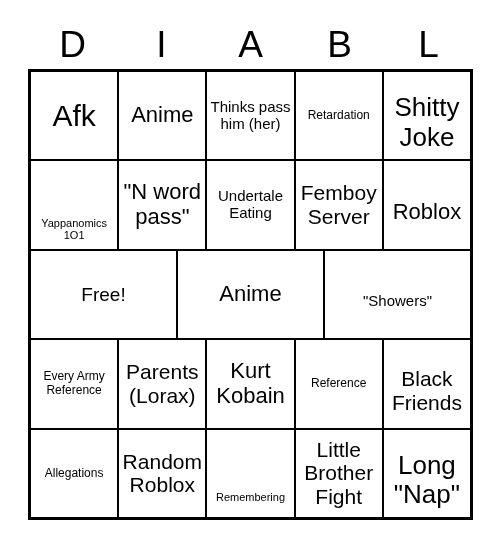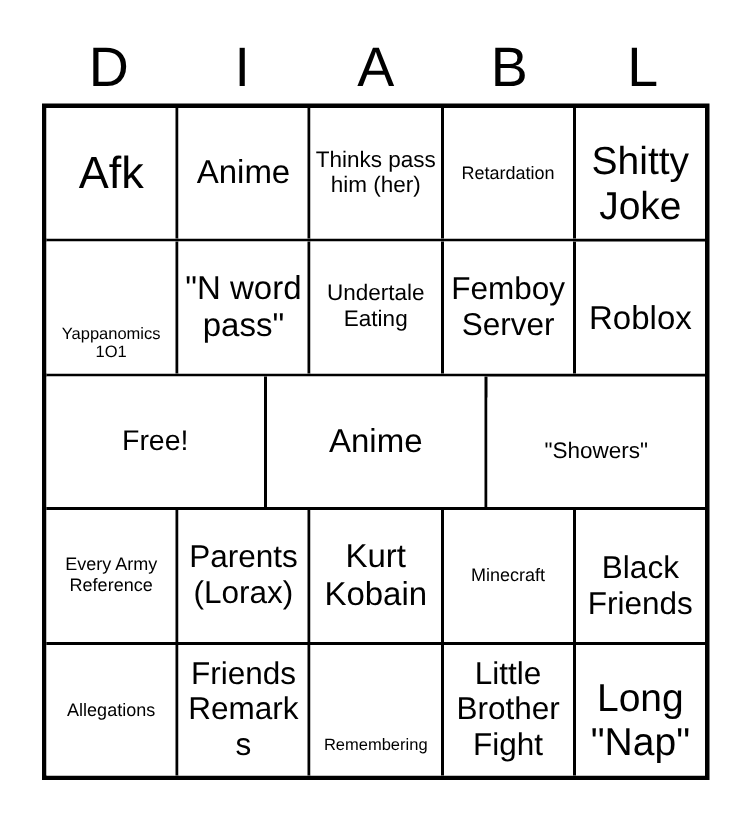--- a/index.html
+++ b/index.html
@@ -169,33 +169,33 @@
       <div class="cell fs-xs">
           <span class="cell-text">Every Army Reference</span>
         </div>
       <div class="cell fs-md">
           <span class="cell-text">Parents (Lorax)</span>
         </div>
       <div class="cell fs-lg">
           <span class="cell-text">Kurt Kobain</span>
         </div>
       <div class="cell fs-xs">
-          <span class="cell-text">Minecraft</span>
+          <span class="cell-text">Reference</span>
         </div>
       <div class="cell fs-md">
           <span class="cell-text">Black Friends</span>
         </div>
     </div>
 
     <div class="grid-row">
       <div class="cell fs-xs">
           <span class="cell-text">Allegations</span>
         </div>
       <div class="cell fs-md">
-          <span class="cell-text">Friends Remarks</span>
+          <span class="cell-text">Random Roblox</span>
         </div>
       <div class="cell fs-xxs">
           <span class="cell-text">Remembering</span>
         </div>
       <div class="cell fs-md">
           <span class="cell-text">Little Brother Fight</span>
         </div>
       <div class="cell fs-xl">
           <span class="cell-text">Long "Nap"</span>
         </div>

